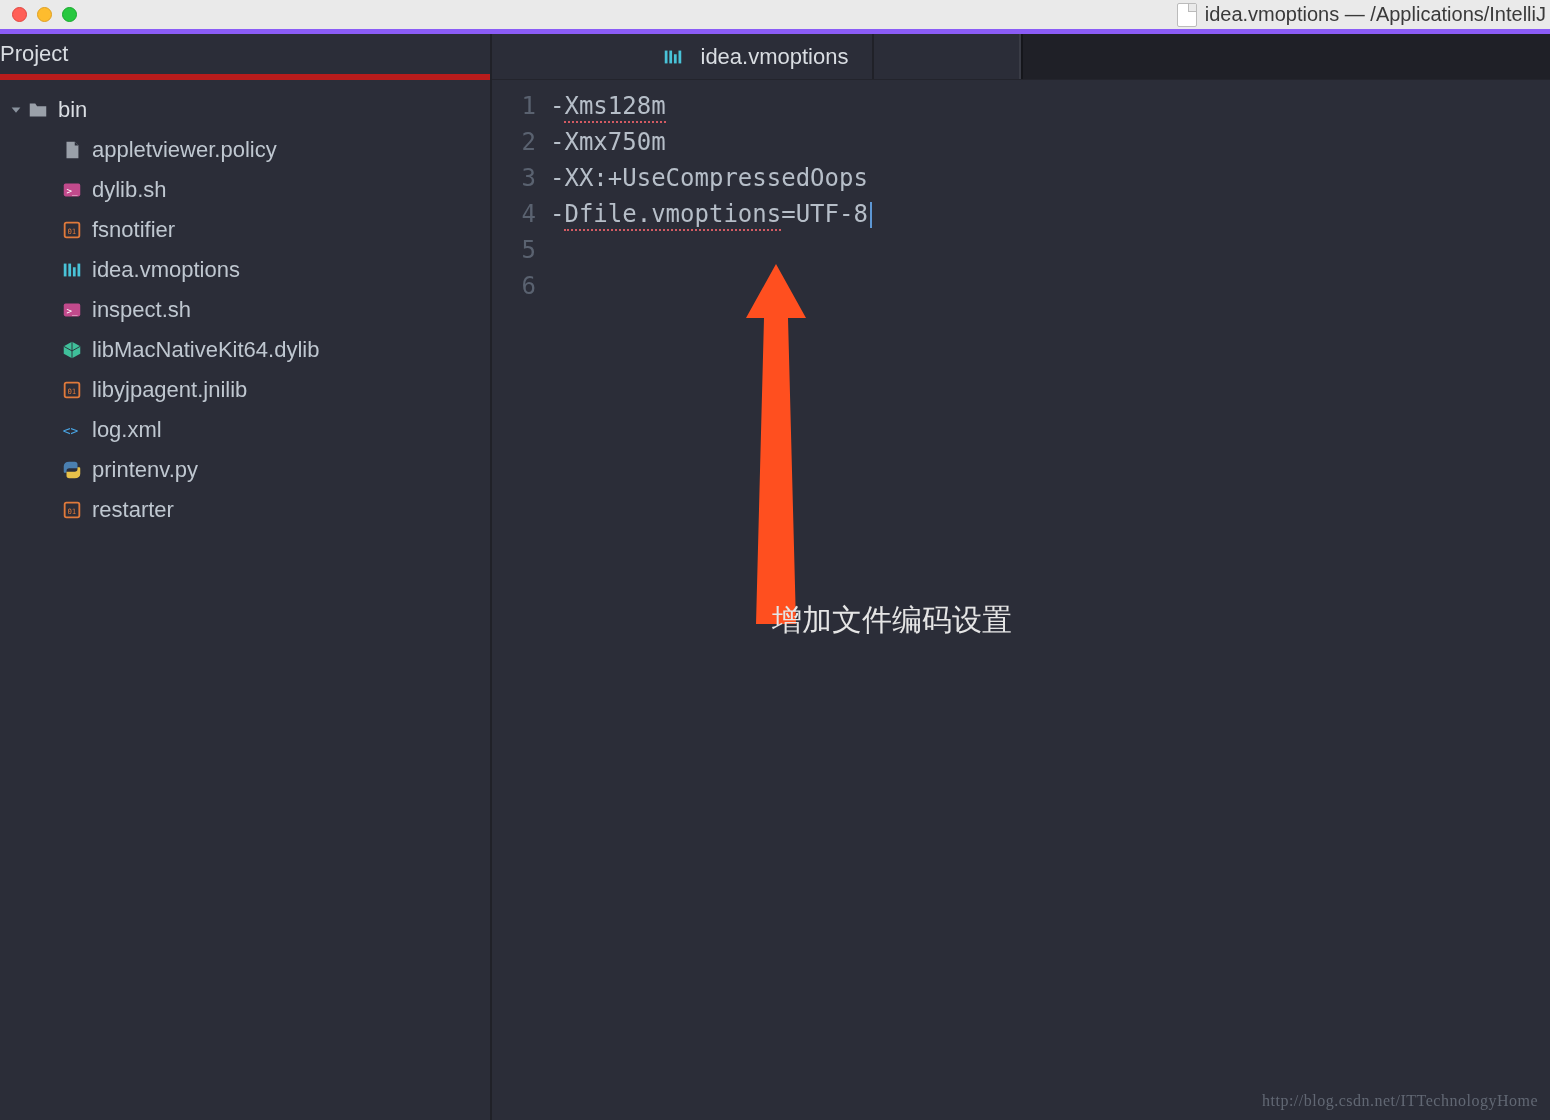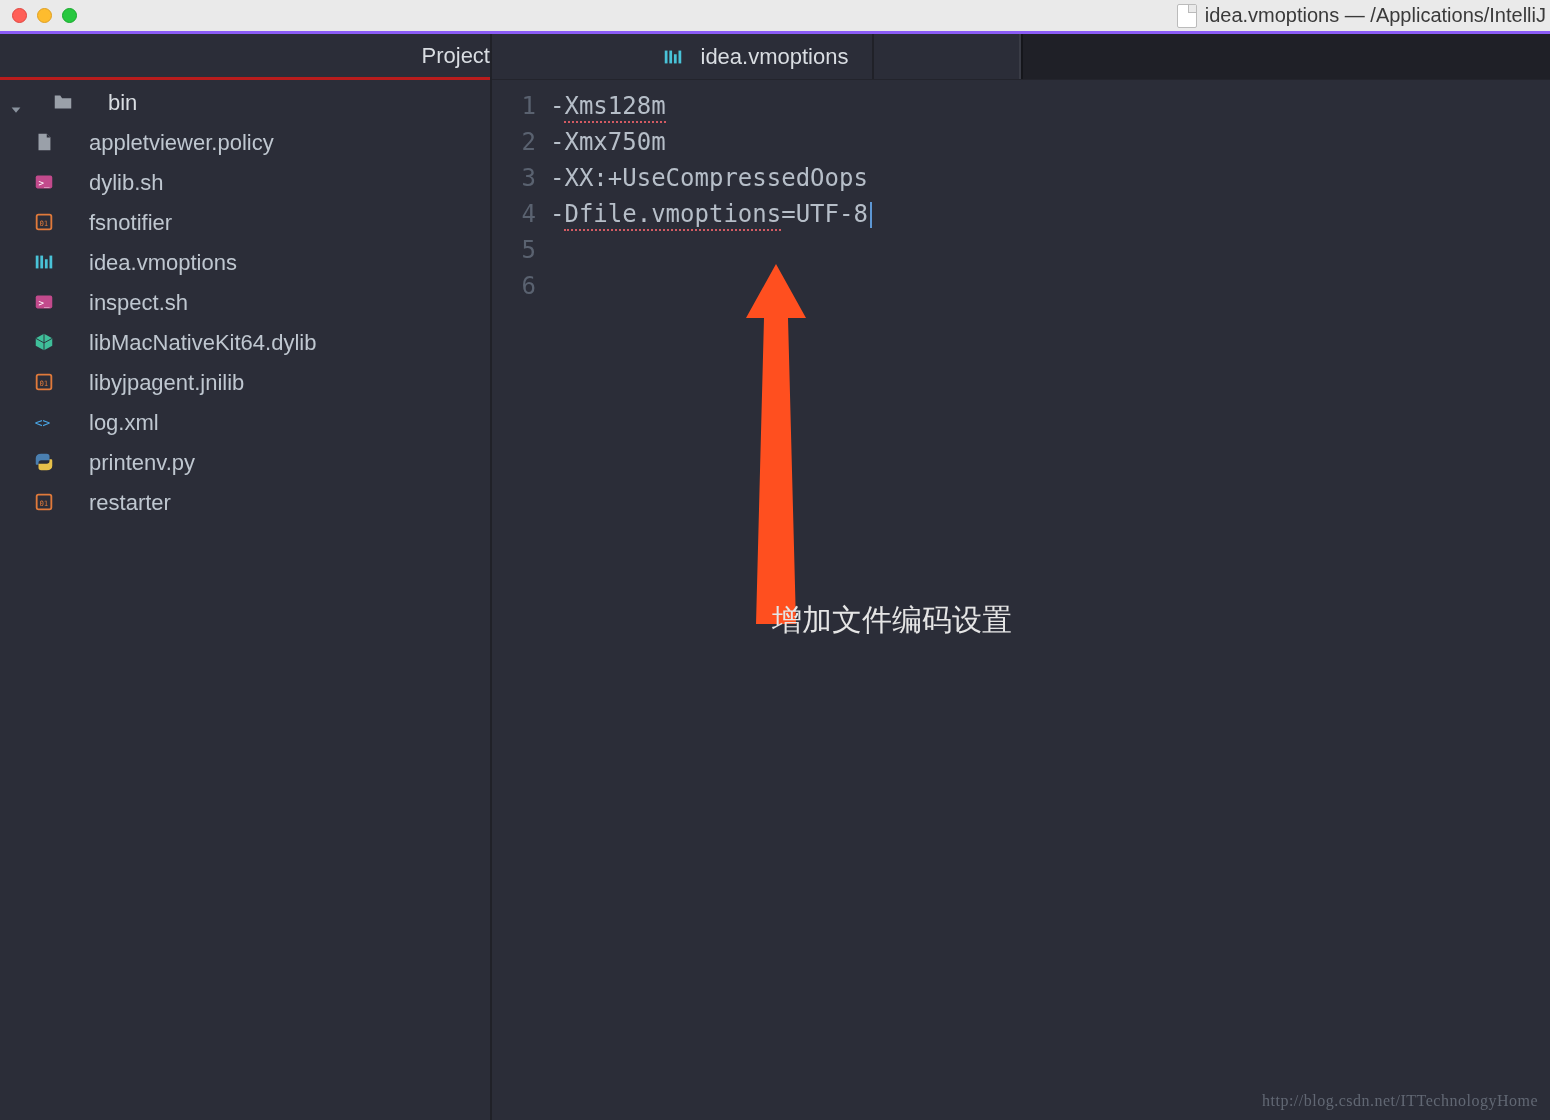--- a/index.html
+++ b/index.html
@@ -11,21 +11,21 @@
     overflow: hidden;
     color: #c5cdd6;
   }
   
   .titlebar {
     height: 34px;
     background: #eaeaea;
     display: flex;
     align-items: center;
     padding: 0 12px;
-    border-bottom: 3px solid #8b5cf6;
+    border-bottom: 5px solid #8b5cf6;
     position: relative;
   }
   .traffic-lights { display: flex; gap: 10px; }
   .dot { width: 15px; height: 15px; border-radius: 50%; }
   .dot.red { background: #ff5f57; border: 1px solid #e04640; }
   .dot.yellow { background: #febc2e; border: 1px solid #dfa023; }
   .dot.green { background: #28c840; border: 1px solid #17a92c; }
   .title-center {
     position: absolute;
     right: 0;
@@ -54,36 +54,36 @@
     width: 492px;
     background: #2b2d38;
     border-right: 2px solid #202128;
     display: flex;
     flex-direction: column;
   }
   .panel-header {
     height: 46px;
     display: flex;
     align-items: center;
-    justify-content: flex-end;
+    justify-content: flex-start;
     font-size: 22px;
     color: #d9dde2;
-    border-bottom: 3px solid #b91c1c;
+    border-bottom: 6px solid #b91c1c;
   }
   .tree { padding-top: 10px; }
   .tree-row {
     display: flex;
+    align-items: center;
     height: 40px;
     font-size: 22px;
     color: #bfc7d0;
     cursor: pointer;
-    gap: 25px;
   }
   .tree-row.folder { padding-left: 6px; font-weight: 500; color: #d9dde2;}
-  .tree-row.file { padding-left: 32px; }
+  .tree-row.file { padding-left: 60px; }
   .chevron {
     width: 20px; display:flex; align-items:center; justify-content:center;
     color:#8a939e;
   }
   .chevron svg { width:14px; height:14px; }
   .tree-icon {
     width: 24px; height:24px; margin-right: 8px; display:flex;align-items:center;justify-content:center;
   }
   .tree-icon svg { width:22px; height:22px; }
   .folder-ico { color:#9aa0a9; }

